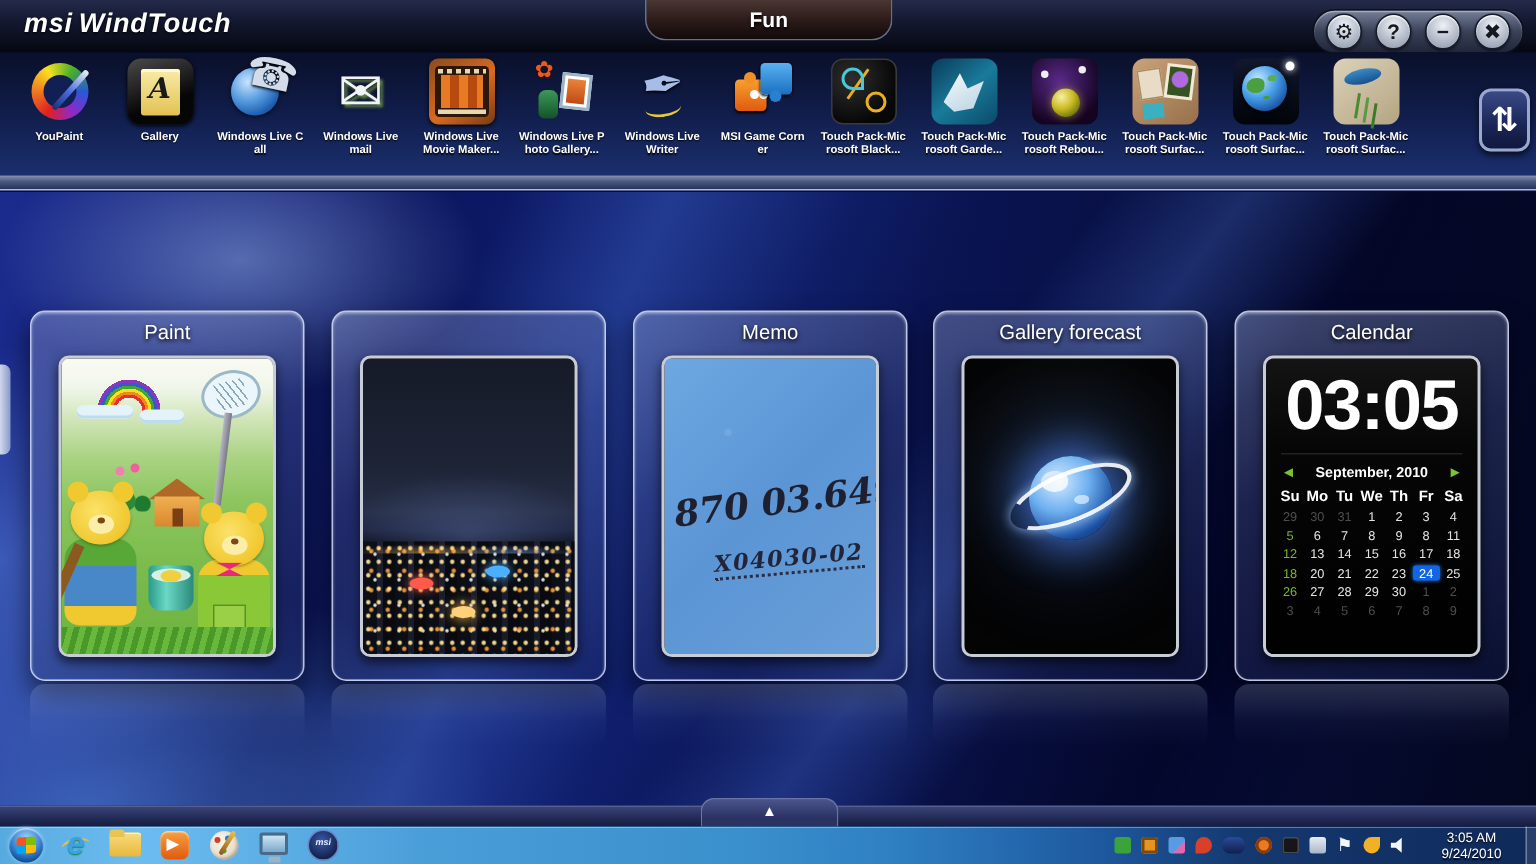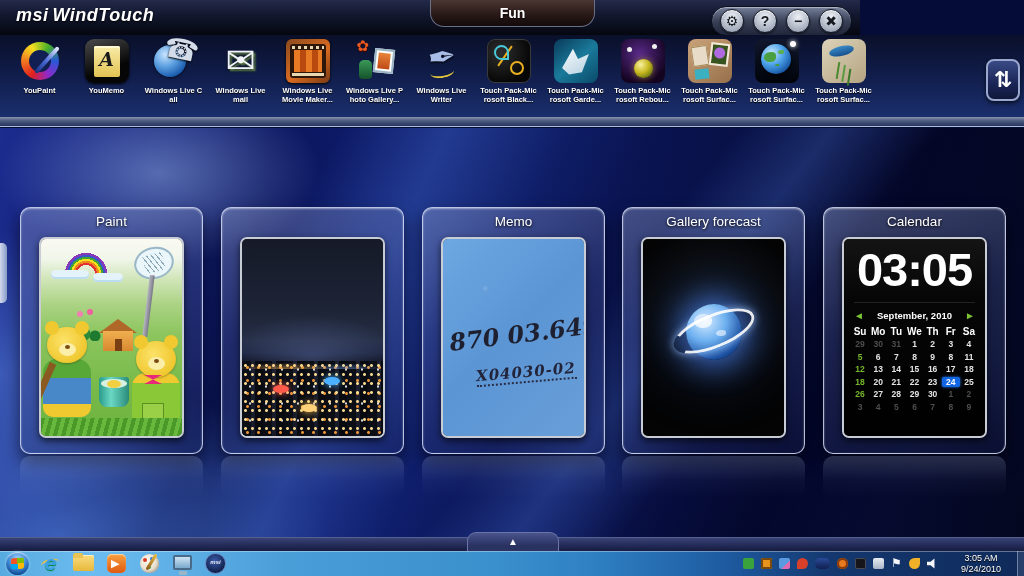--- a/index.html
+++ b/index.html
@@ -1,20 +1,20 @@
 <!DOCTYPE html>
 <html><head>
 <meta charset="utf-8">
 <style>
   html,body{margin:0;padding:0;background:#000;}
   *{box-sizing:border-box;font-family:"Liberation Sans","DejaVu Sans",sans-serif;}
   .screen{position:relative;width:1024px;height:576px;overflow:hidden;background:#060c38;}
 
   
-  .topbar{position:absolute;left:0;top:0;width:860px;height:35px;
+  .topbar{position:absolute;left:0;top:0;width:1024px;height:35px;
     background:linear-gradient(180deg,#232a4a 0%,#12172e 45%,#05070f 100%);}
   .logo{position:absolute;left:16px;top:5px;color:#fff;font-size:18px;font-weight:bold;font-style:italic;letter-spacing:.5px;text-shadow:0 1px 2px #000;}
   .logo .brand{margin-right:4px;}
   .fun-tab{position:absolute;left:430px;top:0;width:165px;height:27px;
     background:linear-gradient(180deg,#4a3632 0%,#2a1a18 55%,#120a0a 100%);
     border:1px solid #6a6f86;border-top:none;border-radius:0 0 14px 14px;
     color:#fff;font-size:14px;font-weight:bold;text-align:center;line-height:26px;text-shadow:0 1px 2px #000;cursor:pointer;}
   .winctl{position:absolute;right:8px;top:6px;height:30px;padding:2px 8px;display:flex;gap:9px;align-items:center;
     background:linear-gradient(180deg,#76809a 0%,#3a4258 50%,#20263a 100%);
     border:1px solid #0c101e;border-radius:16px;box-shadow:inset 0 1px 1px rgba(255,255,255,.45);}
@@ -221,21 +221,21 @@
 
   
   .scene-cal{position:absolute;inset:0;background:linear-gradient(#141414,#060606 30%,#000 100%);color:#fff;}
   .cal-time{margin-top:6px;text-align:center;font-size:47px;font-weight:bold;letter-spacing:-1px;color:#fff;line-height:1.05;}
   .cal-nav{display:flex;align-items:center;justify-content:space-between;margin:8px 10px 0;border-top:1px solid #222;padding-top:7px;}
   .cal-arrow{color:#7ac334;font-size:10px;cursor:pointer;line-height:1;}
   .cal-month{font-size:9.5px;font-weight:bold;}
   .cal-head,.cal-grid{display:grid;grid-template-columns:repeat(7,1fr);margin:5px 7px 0;text-align:center;}
   .cal-h{font-size:10px;font-weight:bold;color:#fff;}
   .cal-grid{margin-top:2px;row-gap:2.5px;}
-  .cal-c{font-size:8.5px;font-weight:bold;color:#e4e4e4;line-height:10px;border-radius:2px;}
+  .cal-c{font-size:8.5px;font-weight:normal;color:#e4e4e4;line-height:10px;border-radius:2px;}
   .cal-c.dim{color:#4e4e4e;}
   .cal-c.sun{color:#76b82a;}
   .cal-c.sel{background:#1266e3;color:#fff;box-shadow:0 0 3px #2a7af0;}
 
   
   .appfooter{position:absolute;left:0;top:537px;width:1024px;height:14px;
     background:linear-gradient(180deg,#3a4376 0%,#232b58 55%,#161c40 100%);border-top:1px solid #55608e;}
   .handle{position:absolute;left:467px;bottom:0;width:92px;height:19px;border-radius:9px 9px 0 0;cursor:pointer;
     background:linear-gradient(180deg,#4a548c 0%,#2a3262 70%);border:1px solid #6a74a8;border-bottom:none;
     color:#fff;font-size:10px;text-align:center;line-height:17px;}
@@ -313,21 +313,21 @@
             <span>YouPaint</span>
             <span></span>
           </div>
         </div>
         <div class="dock-item">
           <div class="ic ic-youmemo">
             <i></i>
             <b>A</b>
           </div>
           <div class="lbl">
-            <span>YouMemo</span>
+            <span>Gallery</span>
             <span></span>
           </div>
         </div>
         <div class="dock-item">
           <div class="ic ic-call">
             <i></i>
             <b>☎</b>
           </div>
           <div class="lbl">
             <span>Windows Live C</span>
@@ -365,20 +365,30 @@
           </div>
         </div>
         <div class="dock-item">
           <div class="ic ic-writer">
             <i></i>
             <b>✒</b>
           </div>
           <div class="lbl">
             <span>Windows Live</span>
             <span>Writer</span>
+          </div>
+        </div>
+        <div class="dock-item">
+          <div class="ic ic-game">
+            <i></i>
+            <b></b>
+          </div>
+          <div class="lbl">
+            <span>MSI Game Corn</span>
+            <span>er</span>
           </div>
         </div>
         <div class="dock-item">
           <div class="ic ic-black">
             <i></i>
             <b></b>
           </div>
           <div class="lbl">
             <span>Touch Pack-Mic</span>
             <span>rosoft Black...</span>

